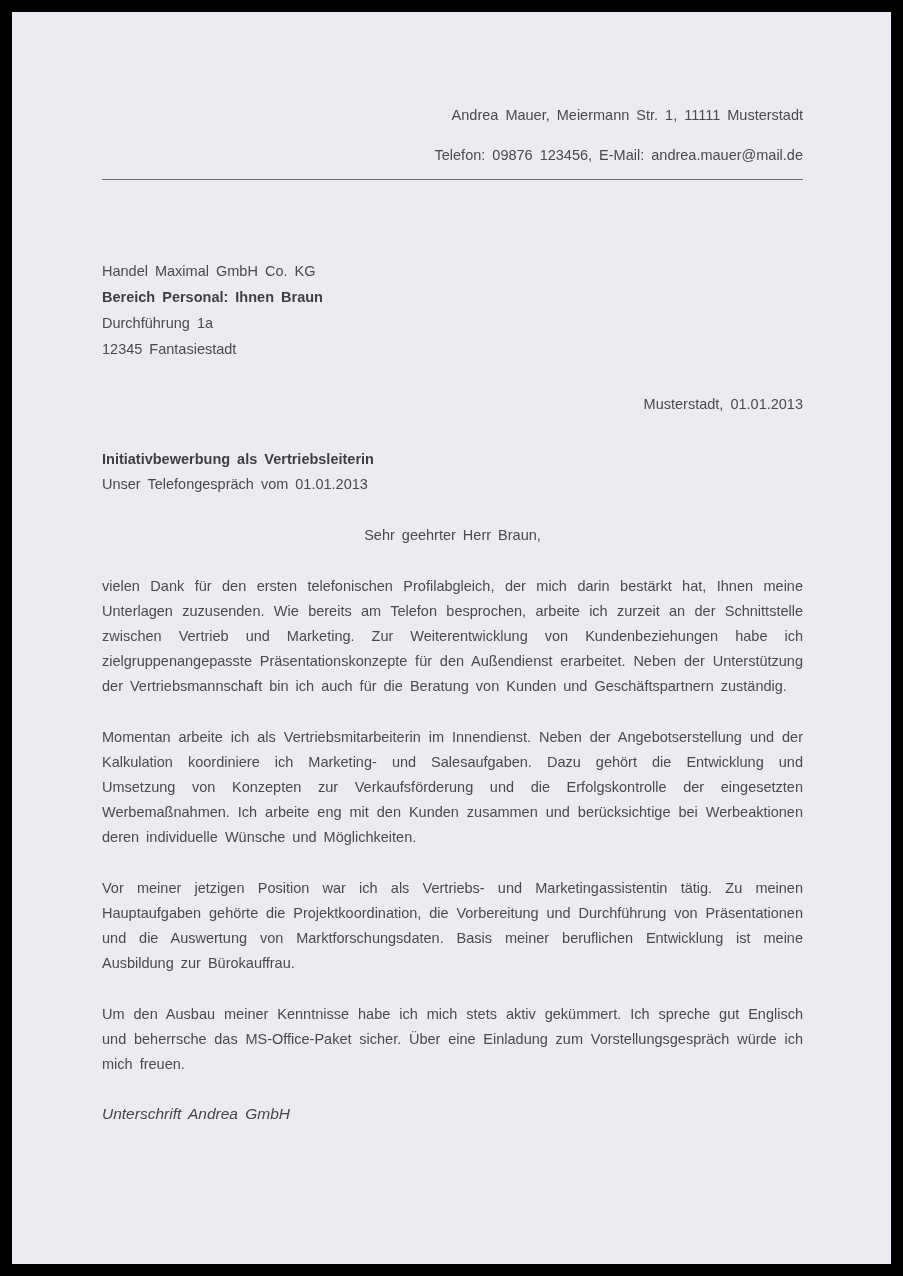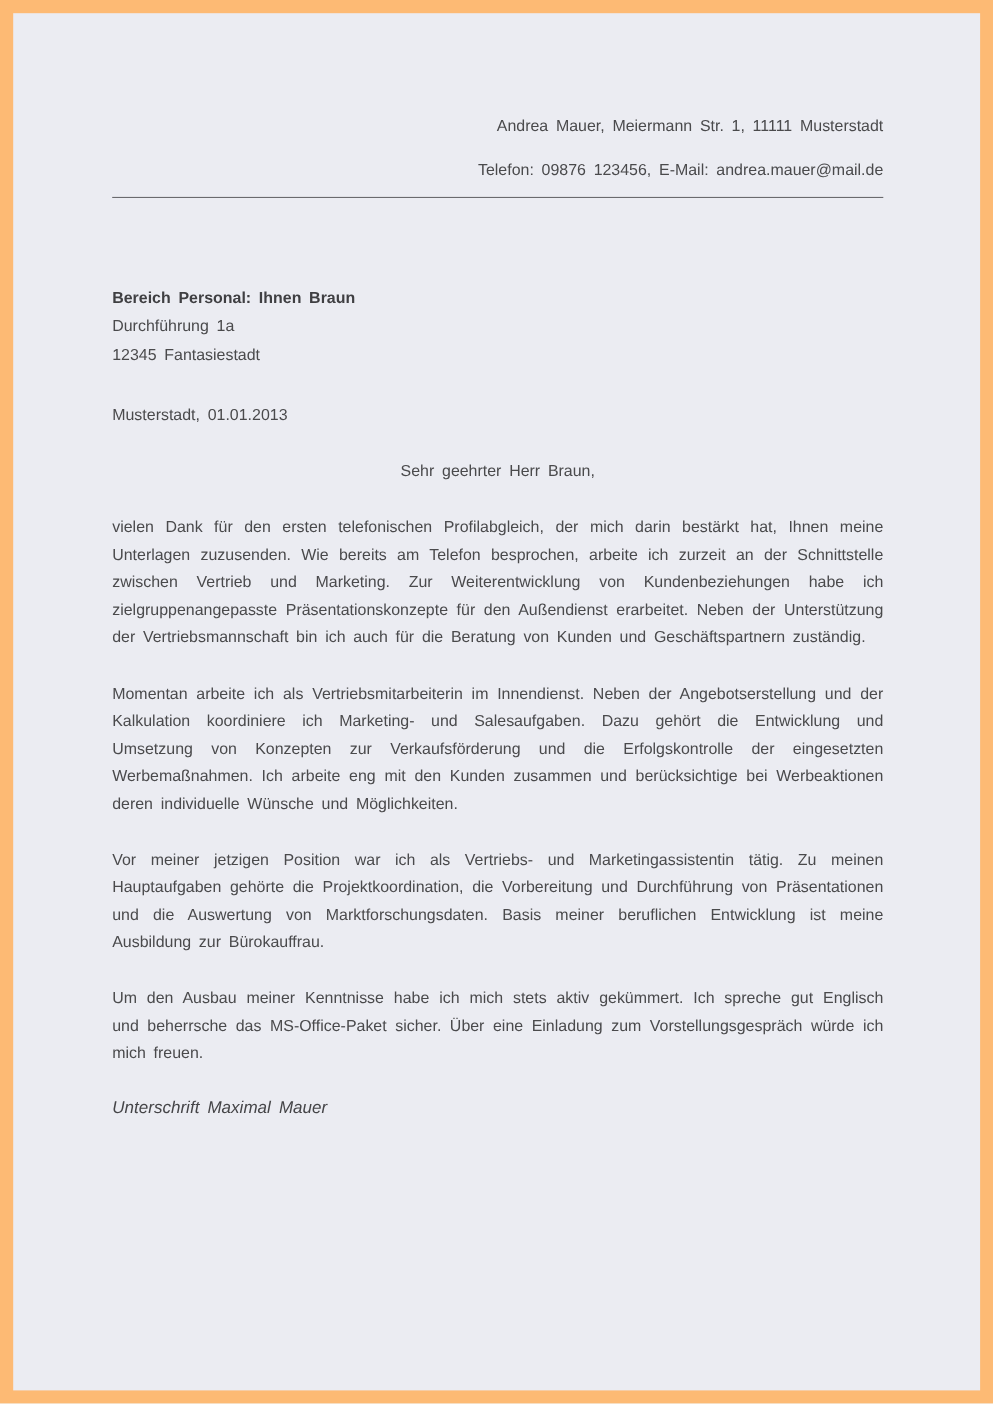--- a/index.html
+++ b/index.html
@@ -11,21 +11,21 @@
     height: 1276px;
     background: #fbf2dc; 
     font-family: "Liberation Sans", sans-serif;
     box-sizing: border-box;
   }
   .frame {
     box-sizing: border-box;
     width: 903px;
     height: 1276px;
     padding: 12px;
-    background: #fdba74;
+    background: #000000;
   }
   .sheet {
     box-sizing: border-box;
     width: 100%;
     height: 100%;
     background: #ebecf2;
     color: #4a4a4c;
     padding: 83px 88px 40px 90px;
     font-size: 14.5px;
     line-height: 25px;
@@ -41,20 +41,21 @@
     border: 0;
     border-top: 1px solid #6a6a6e;
     margin: 4px 0 0 0;
   }
   .recipient-block {
     margin-top: 78px;
     line-height: 26px;
   }
   .bold { font-weight: bold; color: #3f3f42; }
   .date-line {
+    text-align: right;
     margin-top: 30px;
   }
   .subject-block {
     margin-top: 30px;
     line-height: 25px;
   }
   .salutation {
     margin-top: 26px;
     text-align: center;
   }
@@ -79,32 +80,37 @@
 <div class="frame">
   <div class="sheet">
 
     <div class="sender-block">
       <div>Andrea Mauer, Meiermann Str. 1, 11111 Musterstadt</div>
       <div>Telefon: 09876 123456, E-Mail: andrea.mauer@mail.de</div>
     </div>
     <hr class="header-divider">
 
     <div class="recipient-block">
+      <div>Handel Maximal GmbH Co. KG</div>
       <div class="bold">Bereich Personal: Ihnen Braun</div>
       <div>Durchführung 1a</div>
       <div>12345 Fantasiestadt</div>
     </div>
 
     <div class="date-line">Musterstadt, 01.01.2013</div>
 
+    <div class="subject-block">
+      <div class="bold">Initiativbewerbung als Vertriebsleiterin</div>
+      <div>Unser Telefongespräch vom 01.01.2013</div>
+    </div>
 
     <div class="salutation">Sehr geehrter Herr Braun,</div>
 
     <p class="para">vielen Dank für den ersten telefonischen Profilabgleich, der mich darin bestärkt hat, Ihnen meine Unterlagen zuzusenden. Wie bereits am Telefon besprochen, arbeite ich zurzeit an der Schnittstelle zwischen Vertrieb und Marketing. Zur Weiterentwicklung von Kundenbeziehungen habe ich zielgruppenangepasste Präsentationskonzepte für den Außendienst erarbeitet. Neben der Unterstützung der Vertriebsmannschaft bin ich auch für die Beratung von Kunden und Geschäftspartnern zuständig.</p>
     <p class="para">Momentan arbeite ich als Vertriebsmitarbeiterin im Innendienst. Neben der Angebotserstellung und der Kalkulation koordiniere ich Marketing- und Salesaufgaben. Dazu gehört die Entwicklung und Umsetzung von Konzepten zur Verkaufsförderung und die Erfolgskontrolle der eingesetzten Werbemaßnahmen. Ich arbeite eng mit den Kunden zusammen und berücksichtige bei Werbeaktionen deren individuelle Wünsche und Möglichkeiten.</p>
     <p class="para">Vor meiner jetzigen Position war ich als Vertriebs- und Marketingassistentin tätig. Zu meinen Hauptaufgaben gehörte die Projektkoordination, die Vorbereitung und Durchführung von Präsentationen und die Auswertung von Marktforschungsdaten. Basis meiner beruflichen Entwicklung ist meine Ausbildung zur Bürokauffrau.</p>
     <p class="para">Um den Ausbau meiner Kenntnisse habe ich mich stets aktiv gekümmert. Ich spreche gut Englisch und beherrsche das MS-Office-Paket sicher. Über eine Einladung zum Vorstellungsgespräch würde ich mich freuen.</p>
 
 
-    <div class="signature">Unterschrift Maximal Mauer</div>
+    <div class="signature">Unterschrift Andrea GmbH</div>
 
   </div>
 </div>
 
 </body></html>

